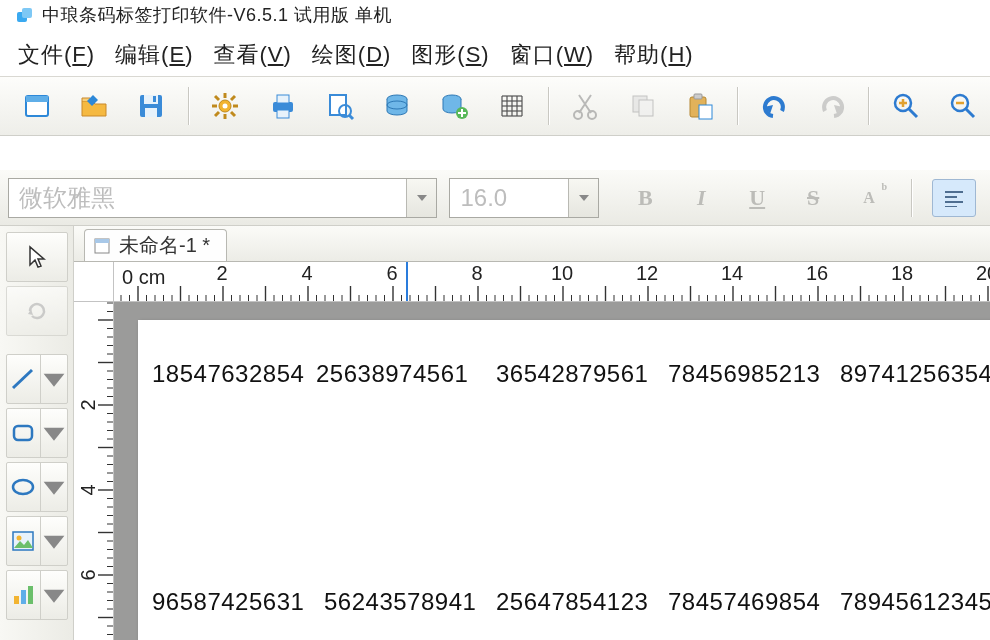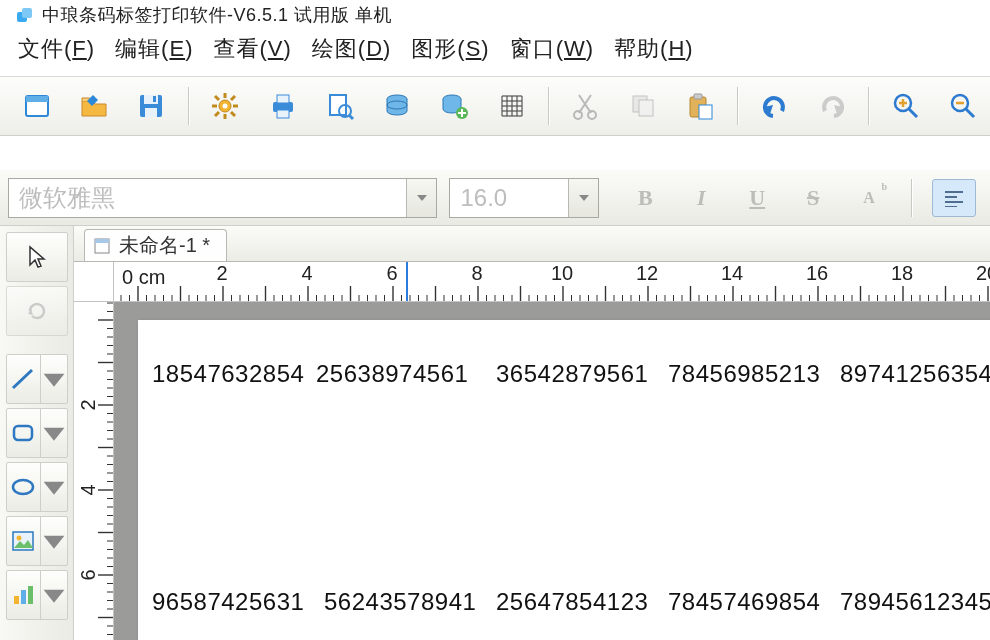--- a/index.html
+++ b/index.html
@@ -5,21 +5,21 @@
   * { box-sizing: border-box; margin: 0; padding: 0; }
   html, body { width: 990px; height: 640px; overflow: hidden; font-family: "Microsoft YaHei", Arial, sans-serif; background: #fff; }
 
   
   .titlebar { height: 30px; display: flex; align-items: center; padding: 0 16px; background: #fff; }
   .titlebar .app-icon { width: 18px; height: 18px; margin-right: 8px; position: relative; }
   .titlebar .app-icon svg { width: 18px; height: 18px; }
   .titlebar .title-text { font-size: 18px; color: #222; letter-spacing: 0.5px; }
 
   
-  .menubar { height: 46px; display: flex; padding: 4px 8px 0 8px; background: #fff; }
+  .menubar { height: 46px; display: flex; align-items: center; padding: 4px 8px 0 8px; background: #fff; }
   .menubar .menu-item { font-size: 22px; color: #222; padding: 0 10px; cursor: default; letter-spacing: 1px; }
   .menubar .menu-item u { text-decoration: underline; }
 
   
   .toolbar1 { height: 60px; background: linear-gradient(#fdfdfb, #eeeee9); border-top: 1px solid #d9d8d2; border-bottom: 1px solid #cfcfc9; display: flex; align-items: center; padding: 0 8px; }
   .tb-sep { width: 1px; height: 38px; background: #c9c8c2; margin: 0 8px; box-shadow: 1px 0 0 #fff; }
   .tb-btn { width: 38px; height: 38px; margin: 0 10px; display: flex; align-items: center; justify-content: center; border-radius: 3px; }
   .tb-btn.disabled svg { opacity: 0.55; filter: grayscale(100%); }
   .tb-btn svg { width: 30px; height: 30px; }
 

